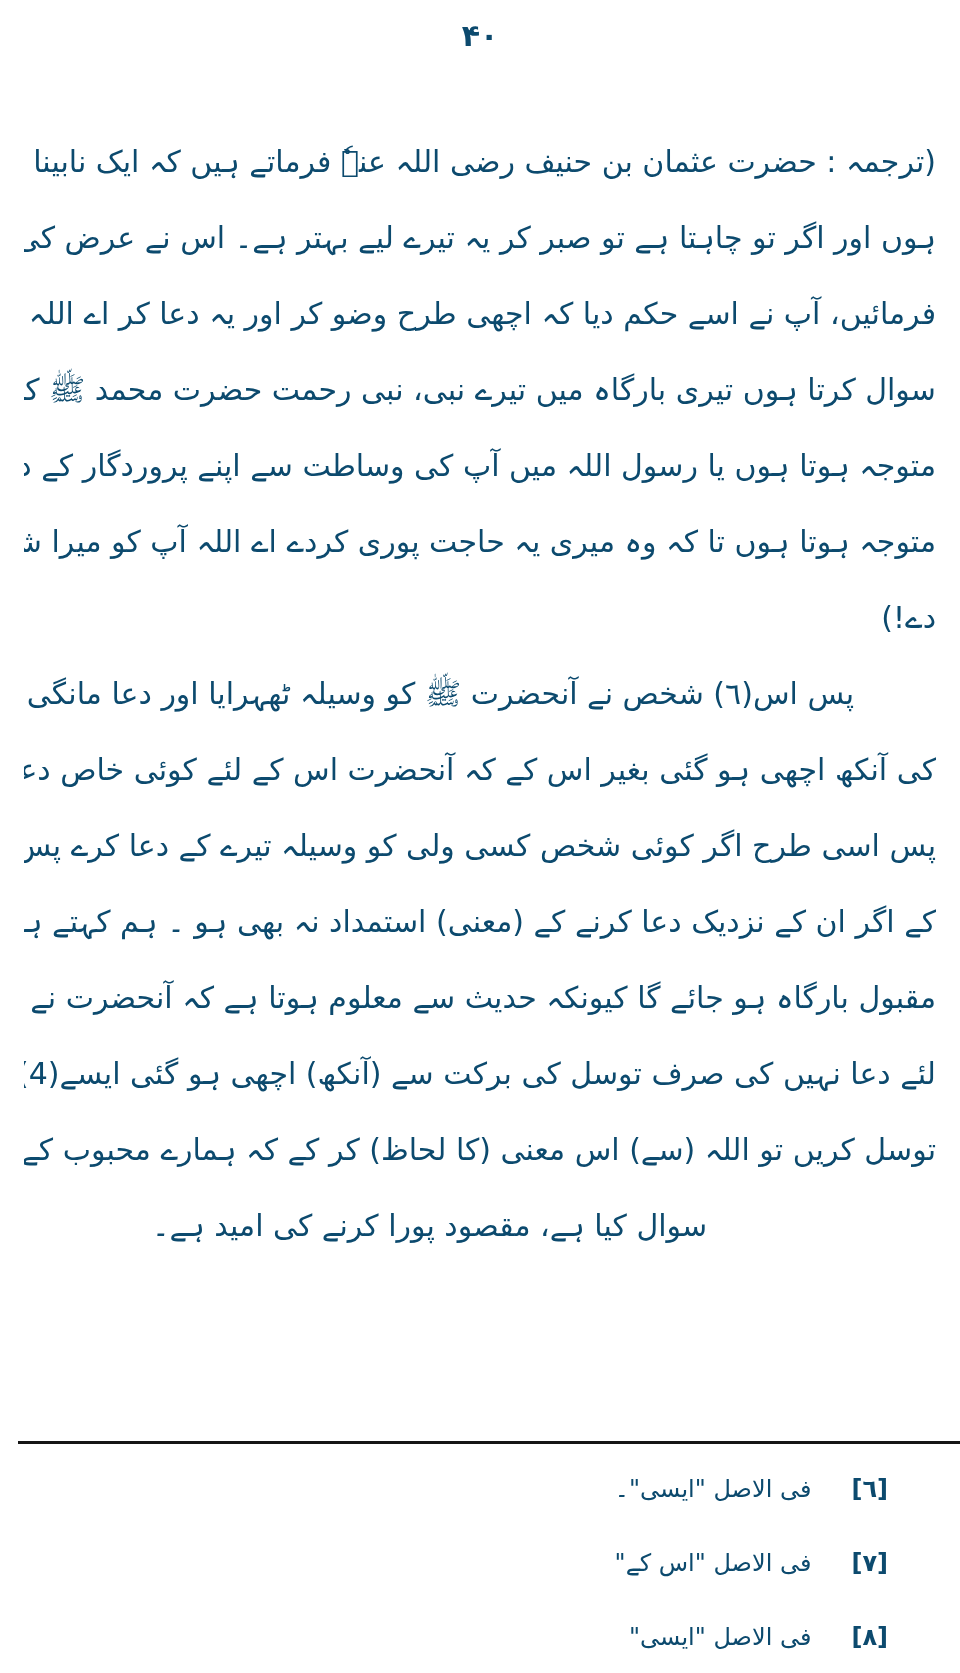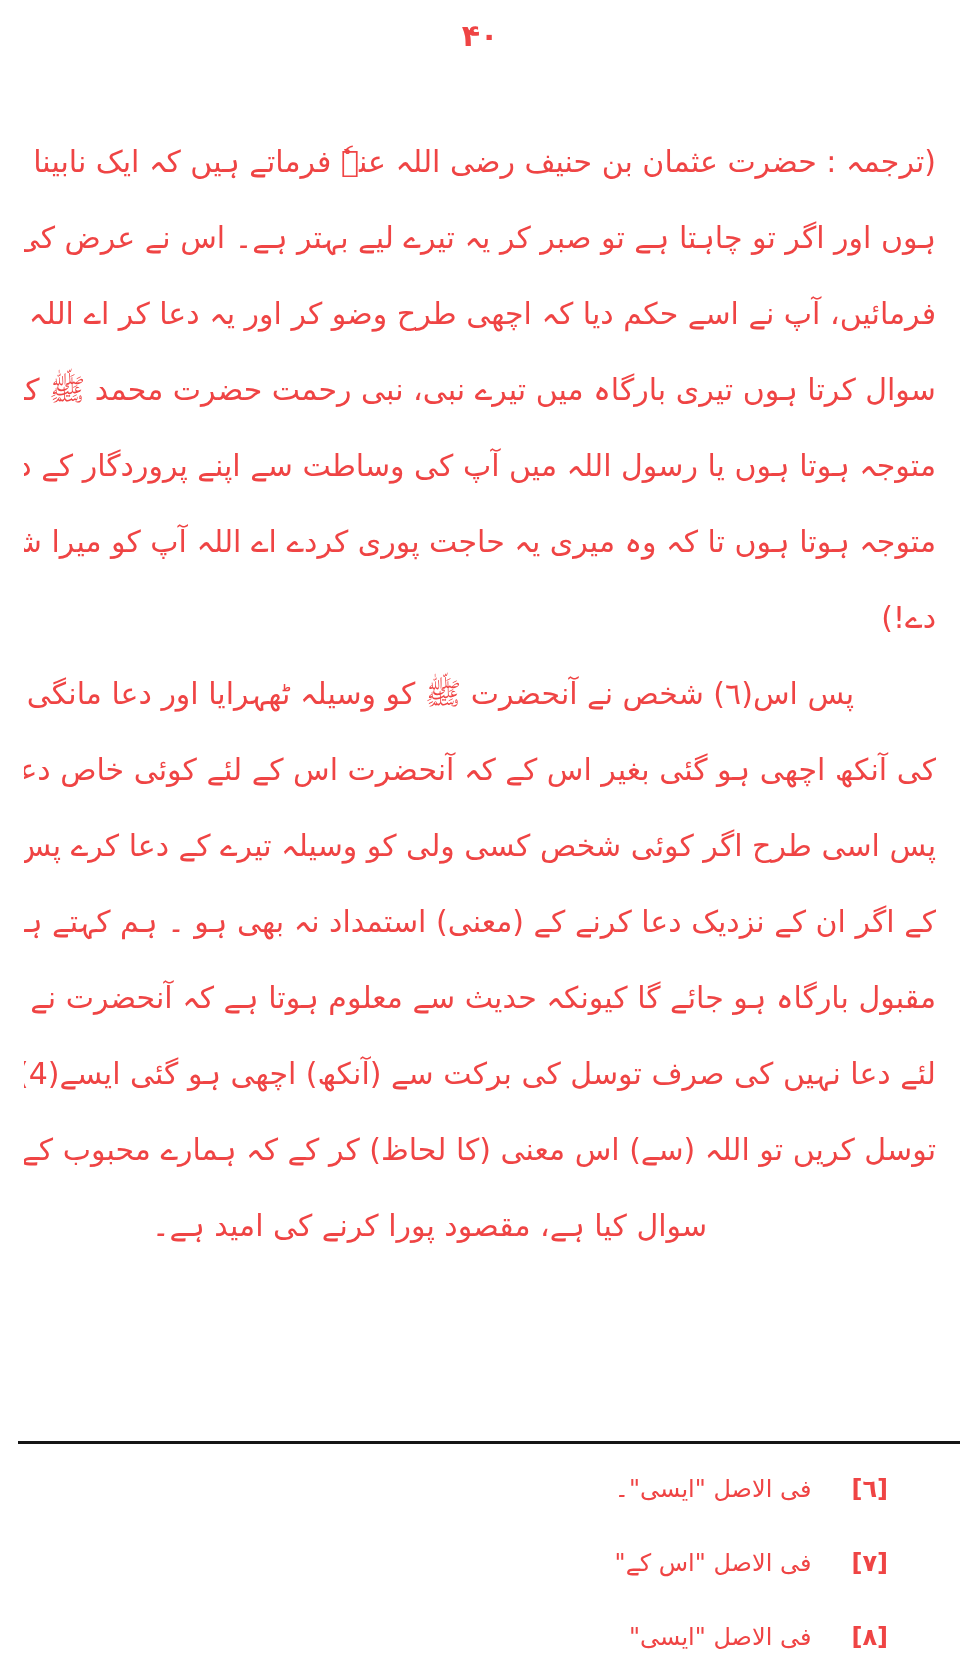--- a/index.html
+++ b/index.html
@@ -5,21 +5,21 @@
   html, body {
     margin: 0;
     padding: 0;
     background: #ffffff;
   }
   .page {
     position: relative;
     width: 960px;
     height: 1673px;
     background: #ffffff;
-    color: #ef4444;
+    color: #0c4a6e;
     font-family: "DejaVu Sans", sans-serif;
     direction: rtl;
     overflow: hidden;
   }
   .page-number {
     position: absolute;
     top: 18px;
     left: 0;
     width: 100%;
     text-align: center;

